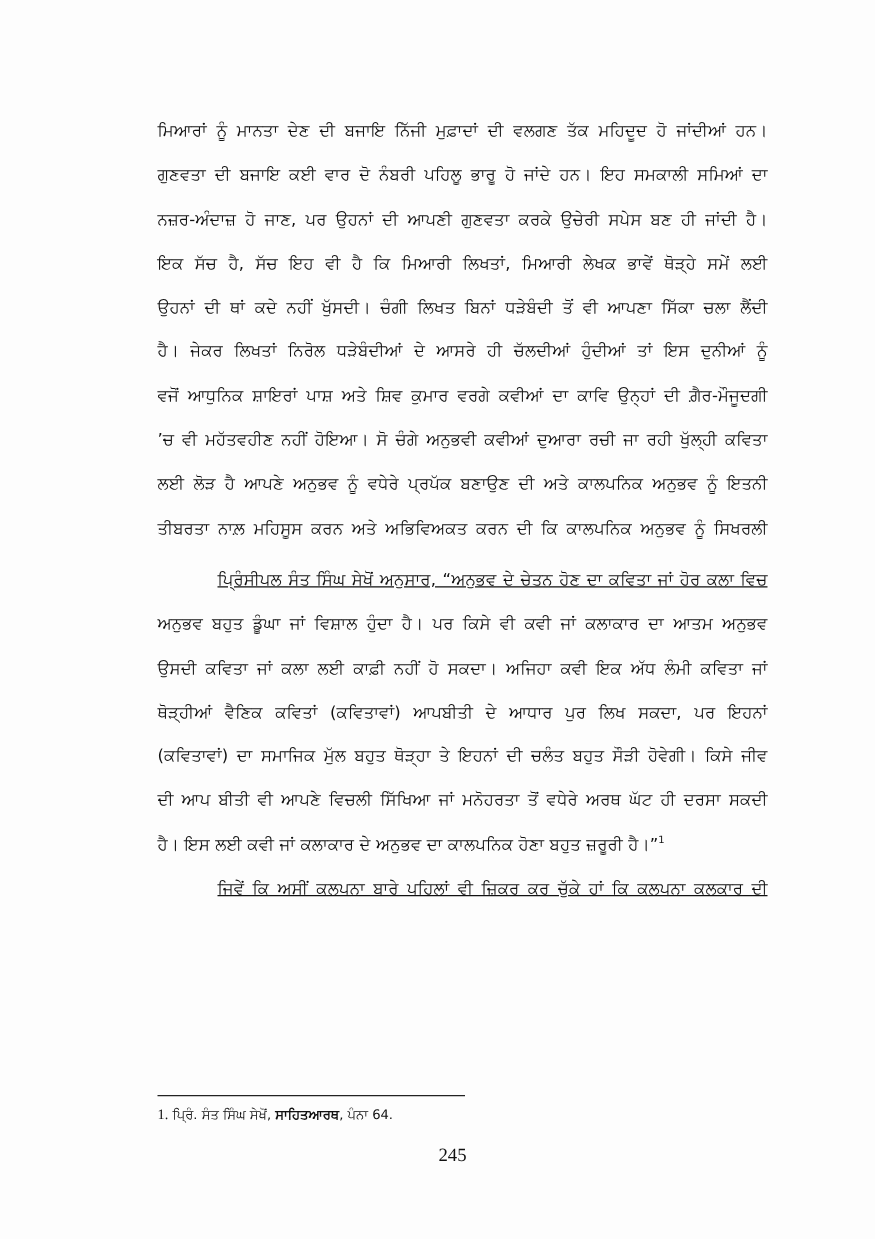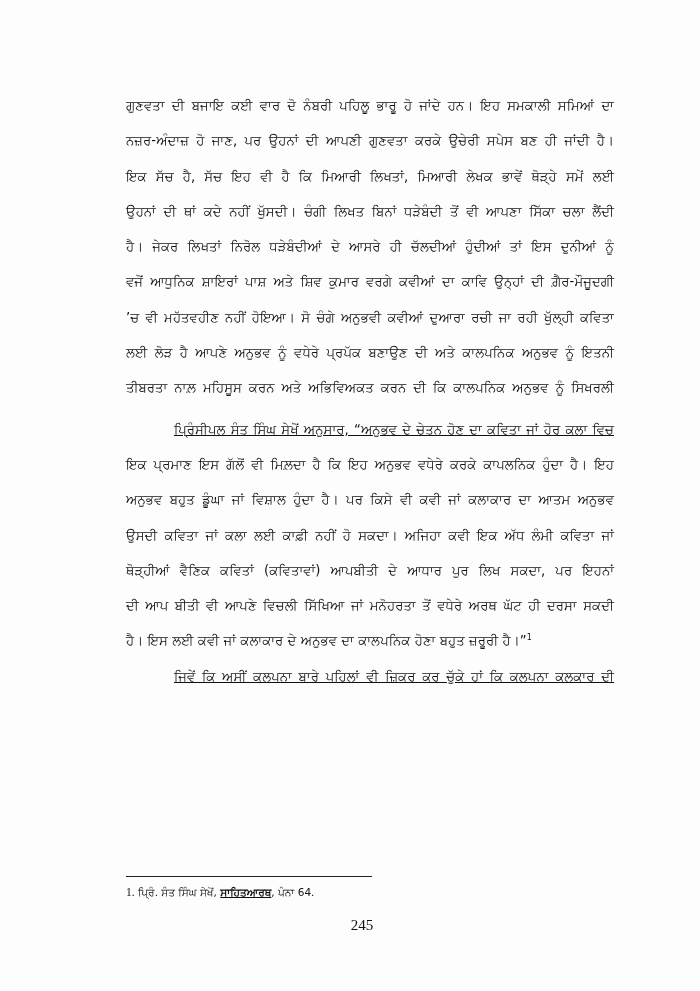--- a/index.html
+++ b/index.html
@@ -62,21 +62,20 @@
       font-size: 10.5px;
       line-height: 16px;
       white-space: nowrap;
     }
     .footnote .num {
       font-family: "Liberation Serif", "DejaVu Serif", serif;
       font-size: 11.5px;
     }
     .footnote b {
       font-weight: bold;
-      text-decoration: underline;
     }
     .page-number {
       position: absolute;
       left: 0;
       width: 724px;
       top: 915px;
       text-align: center;
       font-family: "Liberation Serif", "DejaVu Serif", serif;
       font-size: 15px;
       line-height: 20px;
@@ -88,39 +87,40 @@
     }
   </style>
 </head>
 <body>
 
 <div class="page">
 
   <div class="body-text">
 
     <div>
+      <span class="line">ਮਿਆਰਾਂ ਨੂੰ ਮਾਨਤਾ ਦੇਣ ਦੀ ਬਜਾਇ ਨਿੱਜੀ ਮੁਫ਼ਾਦਾਂ ਦੀ ਵਲਗਣ ਤੱਕ ਮਹਿਦੂਦ ਹੋ ਜਾਂਦੀਆਂ ਹਨ।</span>
       <span class="line">ਗੁਣਵਤਾ ਦੀ ਬਜਾਇ ਕਈ ਵਾਰ ਦੋ ਨੰਬਰੀ ਪਹਿਲੂ ਭਾਰੂ ਹੋ ਜਾਂਦੇ ਹਨ। ਇਹ ਸਮਕਾਲੀ ਸਮਿਆਂ ਦਾ</span>
       <span class="line">ਨਜ਼ਰ-ਅੰਦਾਜ਼ ਹੋ ਜਾਣ, ਪਰ ਉਹਨਾਂ ਦੀ ਆਪਣੀ ਗੁਣਵਤਾ ਕਰਕੇ ਉਚੇਰੀ ਸਪੇਸ ਬਣ ਹੀ ਜਾਂਦੀ ਹੈ।</span>
       <span class="line">ਇਕ ਸੱਚ ਹੈ, ਸੱਚ ਇਹ ਵੀ ਹੈ ਕਿ ਮਿਆਰੀ ਲਿਖਤਾਂ, ਮਿਆਰੀ ਲੇਖਕ ਭਾਵੇਂ ਥੋੜ੍ਹੇ ਸਮੇਂ ਲਈ</span>
       <span class="line">ਉਹਨਾਂ ਦੀ ਥਾਂ ਕਦੇ ਨਹੀਂ ਖੁੱਸਦੀ। ਚੰਗੀ ਲਿਖਤ ਬਿਨਾਂ ਧੜੇਬੰਦੀ ਤੋਂ ਵੀ ਆਪਣਾ ਸਿੱਕਾ ਚਲਾ ਲੈਂਦੀ</span>
       <span class="line">ਹੈ। ਜੇਕਰ ਲਿਖਤਾਂ ਨਿਰੋਲ ਧੜੇਬੰਦੀਆਂ ਦੇ ਆਸਰੇ ਹੀ ਚੱਲਦੀਆਂ ਹੁੰਦੀਆਂ ਤਾਂ ਇਸ ਦੁਨੀਆਂ ਨੂੰ</span>
       <span class="line">ਵਜੋਂ ਆਧੁਨਿਕ ਸ਼ਾਇਰਾਂ ਪਾਸ਼ ਅਤੇ ਸ਼ਿਵ ਕੁਮਾਰ ਵਰਗੇ ਕਵੀਆਂ ਦਾ ਕਾਵਿ ਉਨ੍ਹਾਂ ਦੀ ਗ਼ੈਰ-ਮੌਜੂਦਗੀ</span>
       <span class="line">’ਚ ਵੀ ਮਹੱਤਵਹੀਣ ਨਹੀਂ ਹੋਇਆ। ਸੋ ਚੰਗੇ ਅਨੁਭਵੀ ਕਵੀਆਂ ਦੁਆਰਾ ਰਚੀ ਜਾ ਰਹੀ ਖੁੱਲ੍ਹੀ ਕਵਿਤਾ</span>
       <span class="line">ਲਈ ਲੋੜ ਹੈ ਆਪਣੇ ਅਨੁਭਵ ਨੂੰ ਵਧੇਰੇ ਪ੍ਰਪੱਕ ਬਣਾਉਣ ਦੀ ਅਤੇ ਕਾਲਪਨਿਕ ਅਨੁਭਵ ਨੂੰ ਇਤਨੀ</span>
       <span class="line">ਤੀਬਰਤਾ ਨਾਲ਼ ਮਹਿਸੂਸ ਕਰਨ ਅਤੇ ਅਭਿਵਿਅਕਤ ਕਰਨ ਦੀ ਕਿ ਕਾਲਪਨਿਕ ਅਨੁਭਵ ਨੂੰ ਸਿਖਰਲੀ</span>
     </div>
 
     <div class="para-gap"></div>
 
     <div>
       <span class="line indent">ਪ੍ਰਿੰਸੀਪਲ ਸੰਤ ਸਿੰਘ ਸੇਖੋਂ ਅਨੁਸਾਰ, “ਅਨੁਭਵ ਦੇ ਚੇਤਨ ਹੋਣ ਦਾ ਕਵਿਤਾ ਜਾਂ ਹੋਰ ਕਲਾ ਵਿਚ</span>
-      <span class="line">ਇਕ ਪ੍ਰਮਾਣ ਇਸ ਗੱਲੋਂ ਵੀ ਮਿਲ਼ਦਾ ਹੈ ਕਿ ਇਹ ਅਨੁਭਵ ਵਧੇਰੇ ਕਰਕੇ ਕਾਪਲਨਿਕ ਹੁੰਦਾ ਹੈ। ਇਹ</span>
       <span class="line">ਅਨੁਭਵ ਬਹੁਤ ਡੂੰਘਾ ਜਾਂ ਵਿਸ਼ਾਲ ਹੁੰਦਾ ਹੈ। ਪਰ ਕਿਸੇ ਵੀ ਕਵੀ ਜਾਂ ਕਲਾਕਾਰ ਦਾ ਆਤਮ ਅਨੁਭਵ</span>
       <span class="line">ਉਸਦੀ ਕਵਿਤਾ ਜਾਂ ਕਲਾ ਲਈ ਕਾਫ਼ੀ ਨਹੀਂ ਹੋ ਸਕਦਾ। ਅਜਿਹਾ ਕਵੀ ਇਕ ਅੱਧ ਲੰਮੀ ਕਵਿਤਾ ਜਾਂ</span>
       <span class="line">ਥੋੜ੍ਹੀਆਂ ਵੈਣਿਕ ਕਵਿਤਾਂ (ਕਵਿਤਾਵਾਂ) ਆਪਬੀਤੀ ਦੇ ਆਧਾਰ ਪੁਰ ਲਿਖ ਸਕਦਾ, ਪਰ ਇਹਨਾਂ</span>
+      <span class="line">(ਕਵਿਤਾਵਾਂ) ਦਾ ਸਮਾਜਿਕ ਮੁੱਲ ਬਹੁਤ ਥੋੜ੍ਹਾ ਤੇ ਇਹਨਾਂ ਦੀ ਚਲੰਤ ਬਹੁਤ ਸੌੜੀ ਹੋਵੇਗੀ। ਕਿਸੇ ਜੀਵ</span>
       <span class="line">ਦੀ ਆਪ ਬੀਤੀ ਵੀ ਆਪਣੇ ਵਿਚਲੀ ਸਿੱਖਿਆ ਜਾਂ ਮਨੋਹਰਤਾ ਤੋਂ ਵਧੇਰੇ ਅਰਥ ਘੱਟ ਹੀ ਦਰਸਾ ਸਕਦੀ</span>
       <span class="line last"><span>ਹੈ। ਇਸ ਲਈ ਕਵੀ ਜਾਂ ਕਲਾਕਾਰ ਦੇ ਅਨੁਭਵ ਦਾ ਕਾਲਪਨਿਕ ਹੋਣਾ ਬਹੁਤ ਜ਼ਰੂਰੀ ਹੈ।”</span><sup>1</sup></span>
     </div>
 
     <div>
       <span class="line indent">ਜਿਵੇਂ ਕਿ ਅਸੀਂ ਕਲਪਨਾ ਬਾਰੇ ਪਹਿਲਾਂ ਵੀ ਜ਼ਿਕਰ ਕਰ ਚੁੱਕੇ ਹਾਂ ਕਿ ਕਲਪਨਾ ਕਲਕਾਰ ਦੀ</span>
     </div>
 
   </div>
 

